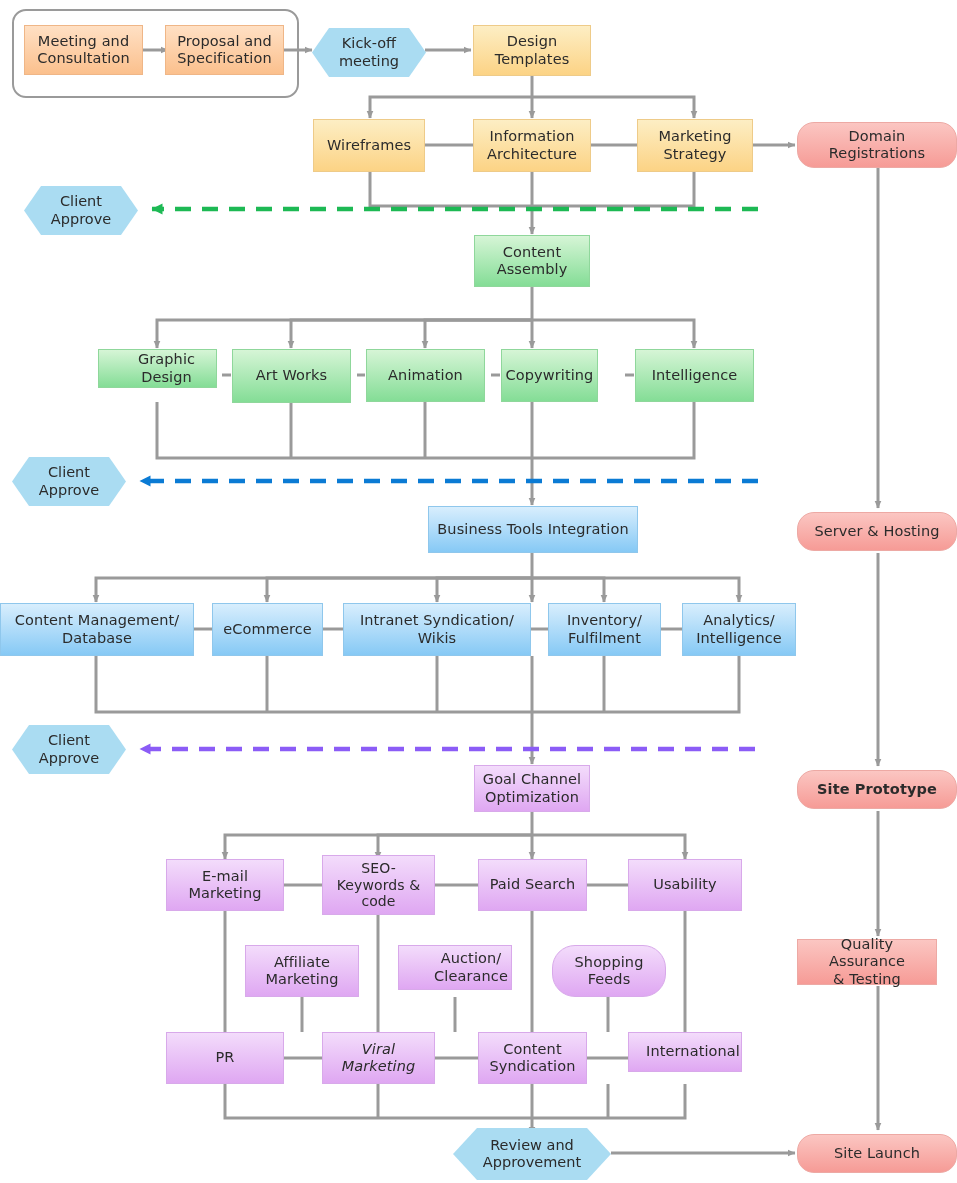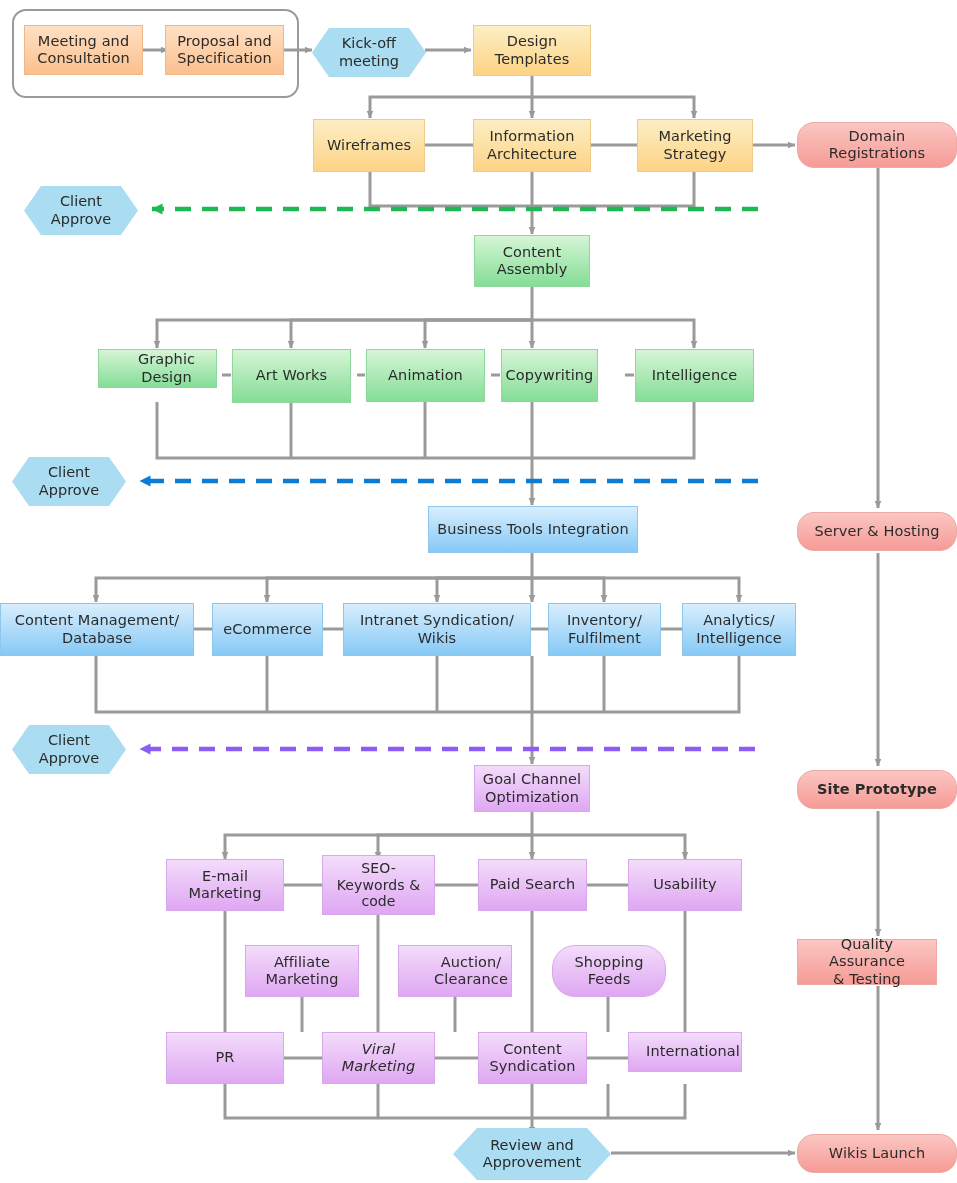--- a/index.html
+++ b/index.html
@@ -257,21 +257,21 @@
   <div class="node rect purple" style="left:478px;top:859px;width:109px;height:52px;">
     <span>Paid Search</span>
   </div>
   <div class="node rect purple" style="left:628px;top:859px;width:114px;height:52px;">
     <span>Usability</span>
   </div>
 
   <div class="node rect purple" style="left:245px;top:945px;width:114px;height:52px;">
     <span>Affiliate<br>Marketing</span>
   </div>
-  <div class="node rect purple" style="left:398px;top:945px;width:114px;height:52px;padding-left:32px;">
+  <div class="node rect purple" style="left:398px;top:945px;width:114px;height:45px;padding-left:32px;">
     <span>Auction/<br>Clearance</span>
   </div>
   <div class="node rect purple" style="left:552px;top:945px;width:114px;height:52px;border-radius:23px;">
     <span>Shopping<br>Feeds</span>
   </div>
 
   <div class="node rect purple" style="left:166px;top:1032px;width:118px;height:52px;">
     <span>PR</span>
   </div>
   <div class="node rect purple" style="left:322px;top:1032px;width:113px;height:52px;font-style:italic;">
@@ -297,16 +297,16 @@
   <div class="node pill" style="left:797px;top:512px;width:160px;height:39px;">
     <span>Server &amp; Hosting</span>
   </div>
   <div class="node pill" style="left:797px;top:770px;width:160px;height:39px;font-weight:bold;">
     <span>Site Prototype</span>
   </div>
   <div class="node rect red" style="left:797px;top:939px;width:140px;height:46px;">
     <span>Quality Assurance<br>&amp; Testing</span>
   </div>
   <div class="node pill" style="left:797px;top:1134px;width:160px;height:39px;">
-    <span>Wikis Launch</span>
+    <span>Site Launch</span>
   </div>
 
 </div>
 
 </body></html>

